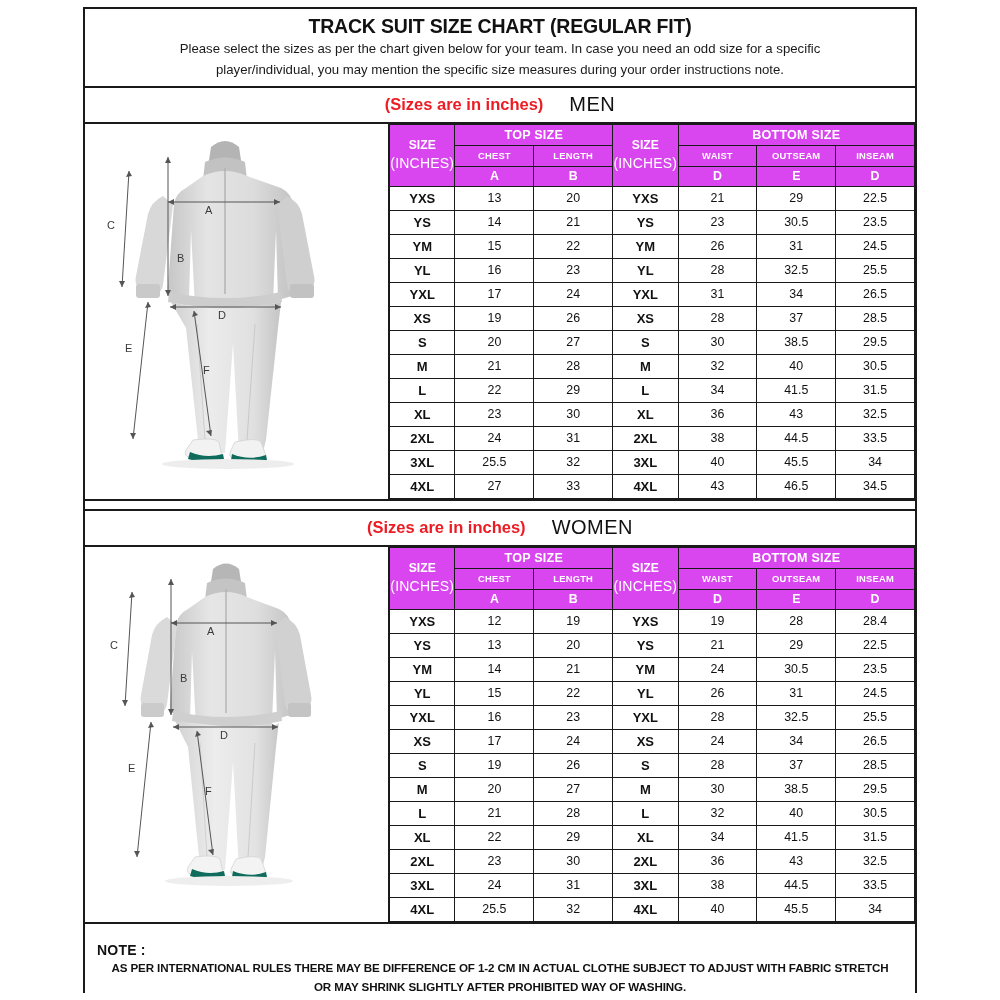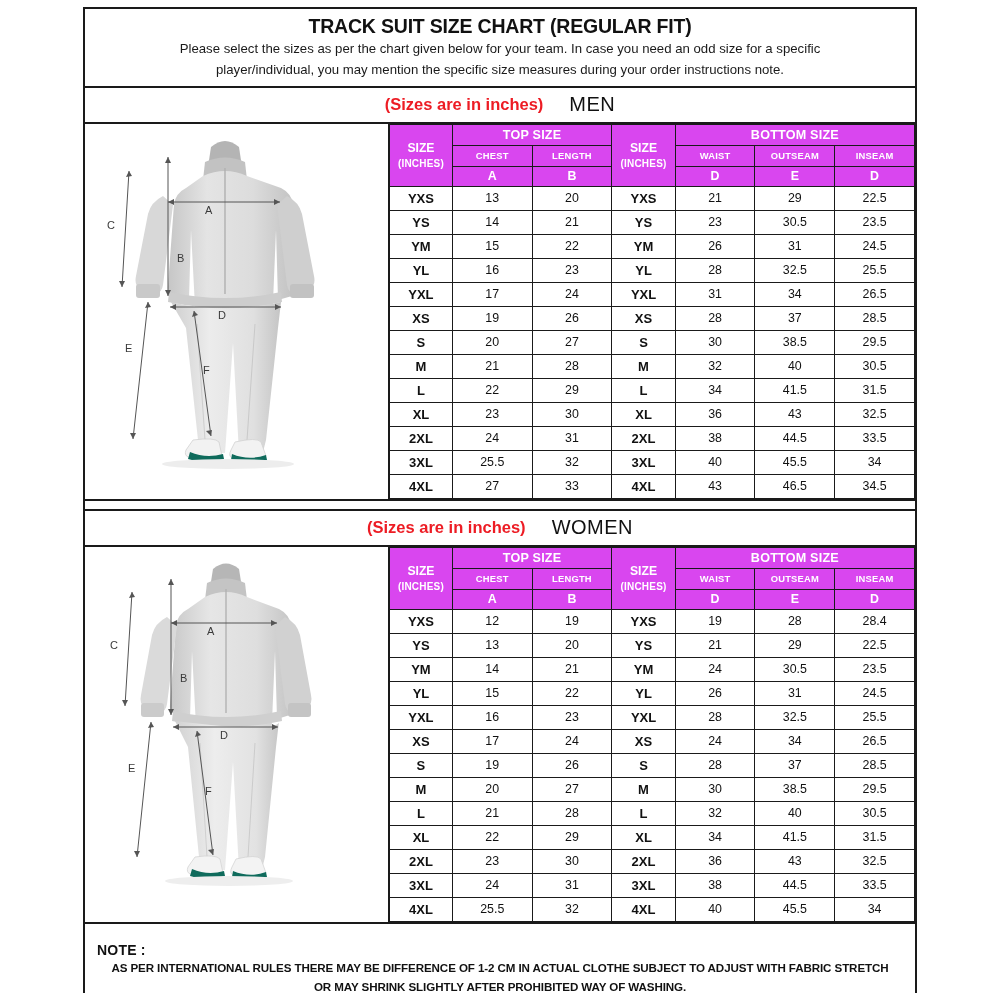--- a/index.html
+++ b/index.html
@@ -133,22 +133,22 @@
     height: 20px;
   }
   .hd-size {
     font-size: 12.2px;
     font-weight: bold;
     line-height: 1.3;
     padding: 2px 0;
   }
   .hd-size .units {
     display: block;
-    font-size: 10px;
-    font-weight: bold;
+    font-size: 14px;
+    font-weight: normal;
     letter-spacing: 0.2px;
   }
   .size-table tbody td {
     height: 24px;
     font-size: 12.4px;
     color: #111111;
     background: #ffffff;
   }
   .size-table tbody td.sz {
     font-weight: bold;

